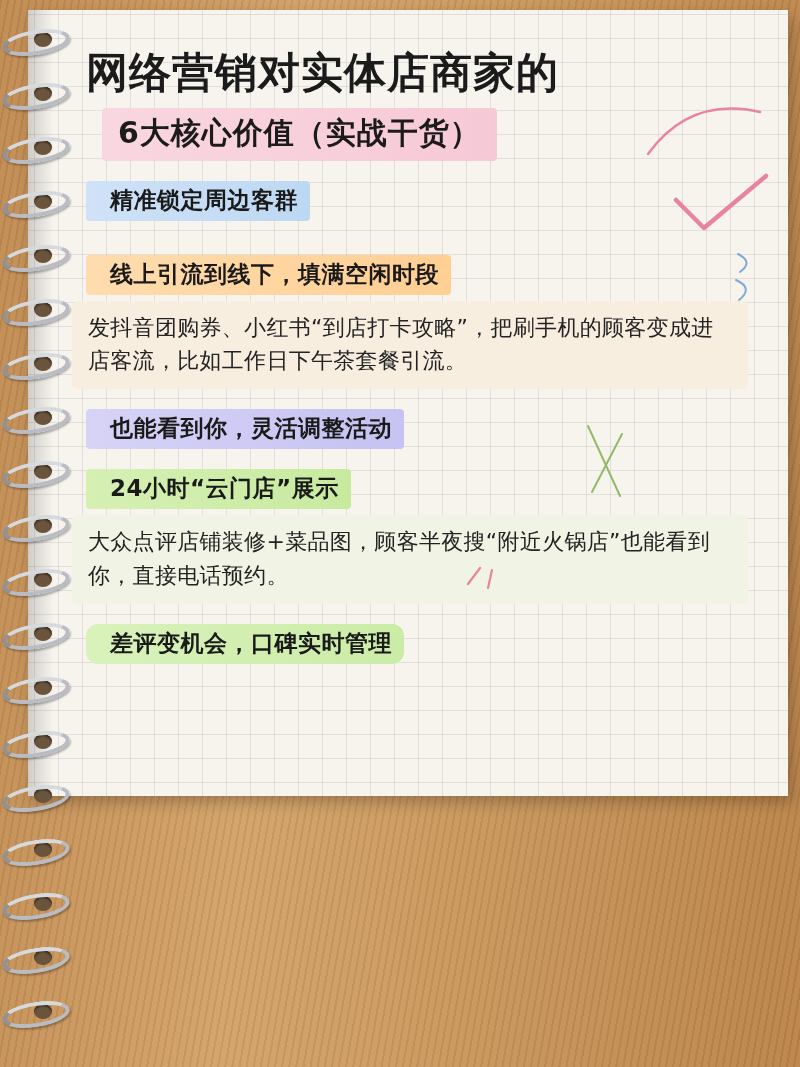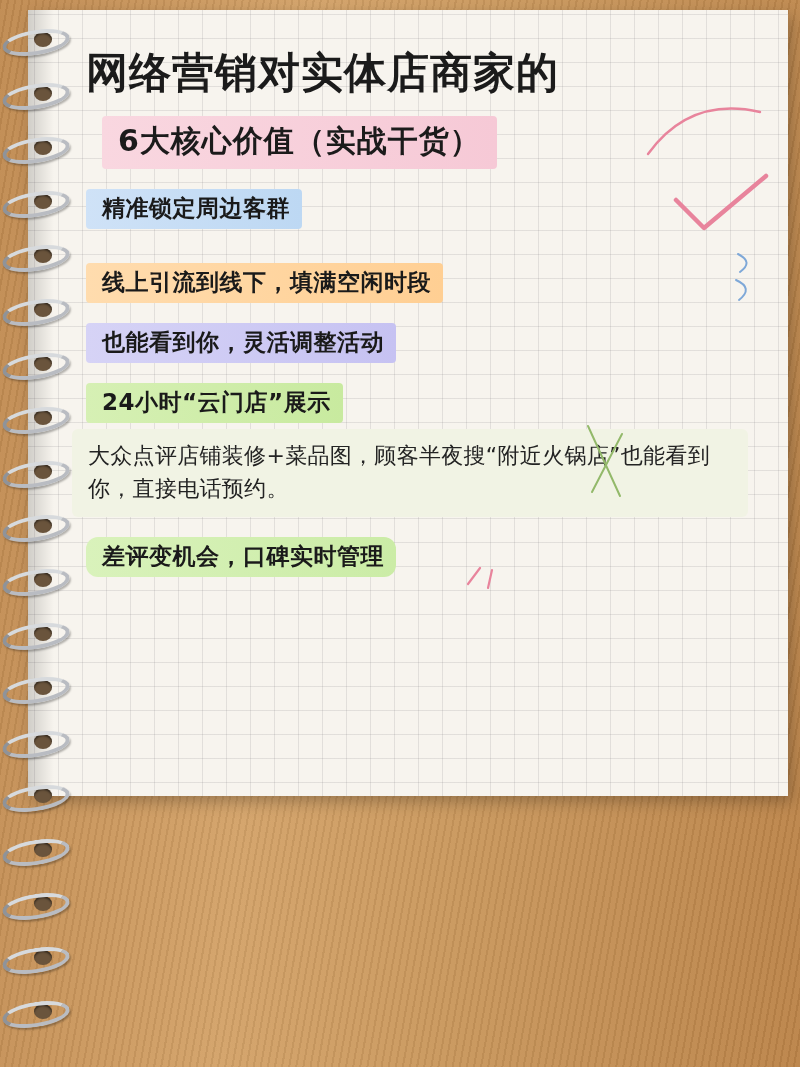--- a/index.html
+++ b/index.html
@@ -97,21 +97,21 @@
   .title-main {
     font-family: "DejaVu Sans", sans-serif;
     font-weight: 700;
     font-size: 42px;
     letter-spacing: 1px;
     color: #1b1b1b;
     line-height: 1.18;
     margin: 0 0 10px 14px;
   }
   .title-sub-wrap {
-    margin: 8px 0 20px 30px;
+    margin: 0 0 20px 30px;
     display: inline-block;
     position: relative;
   }
   .title-sub {
     display: inline-block;
     font-family: "DejaVu Sans", sans-serif;
     font-weight: 700;
     font-size: 30px;
     color: #1b1b1b;
     background: linear-gradient(to right, #f9d7e0, #f6c9d6);
@@ -120,21 +120,21 @@
     letter-spacing: 1px;
   }
 
   .section { margin-bottom: 20px; position: relative; }
   .sec-head {
     display: inline-block;
     font-family: "DejaVu Sans", sans-serif;
     font-weight: 700;
     font-size: 23px;
     color: #1a1a1a;
-    padding: 4px 12px 5px 16px;
+    padding: 4px 12px 5px 24px;
     border-radius: 4px;
     margin-left: 14px;
     letter-spacing: 0.5px;
   }
   .sec-body {
     font-family: "DejaVu Sans", sans-serif;
     font-size: 22px;
     line-height: 1.52;
     color: #232323;
     border-radius: 6px;
@@ -177,20 +177,21 @@
     </div>
 
     
     <div class="section">
       <div class="sec-head hl-blue">精准锁定周边客群</div>
     </div>
 
     
     <div class="section">
       <div class="sec-head hl-orange">线上引流到线下，填满空闲时段</div>
+      <div class="sec-body bg-orange">发抖音团购券、小红书“到店打卡攻略”，把刷手机的顾客变成进店客流，比如工作日下午茶套餐引流。</div>
     </div>
 
     
     <div class="section">
       <div class="sec-head hl-purple">也能看到你，灵活调整活动</div>
       
       <svg class="doodle" style="left:30px; top:148px; width:300px; height:14px;" viewBox="0 0 300 14" preserveAspectRatio="none">
         <path d="M2 8 Q 12 1, 22 8 T 42 8 T 62 8 T 82 8 T 102 8 T 122 8 T 142 8 T 162 8 T 182 8 T 202 8 T 222 8 T 242 8 T 262 8 T 282 8" fill="none" stroke="#f0879f" stroke-width="2.2" stroke-linecap="round"></path>
       </svg>
     </div>

